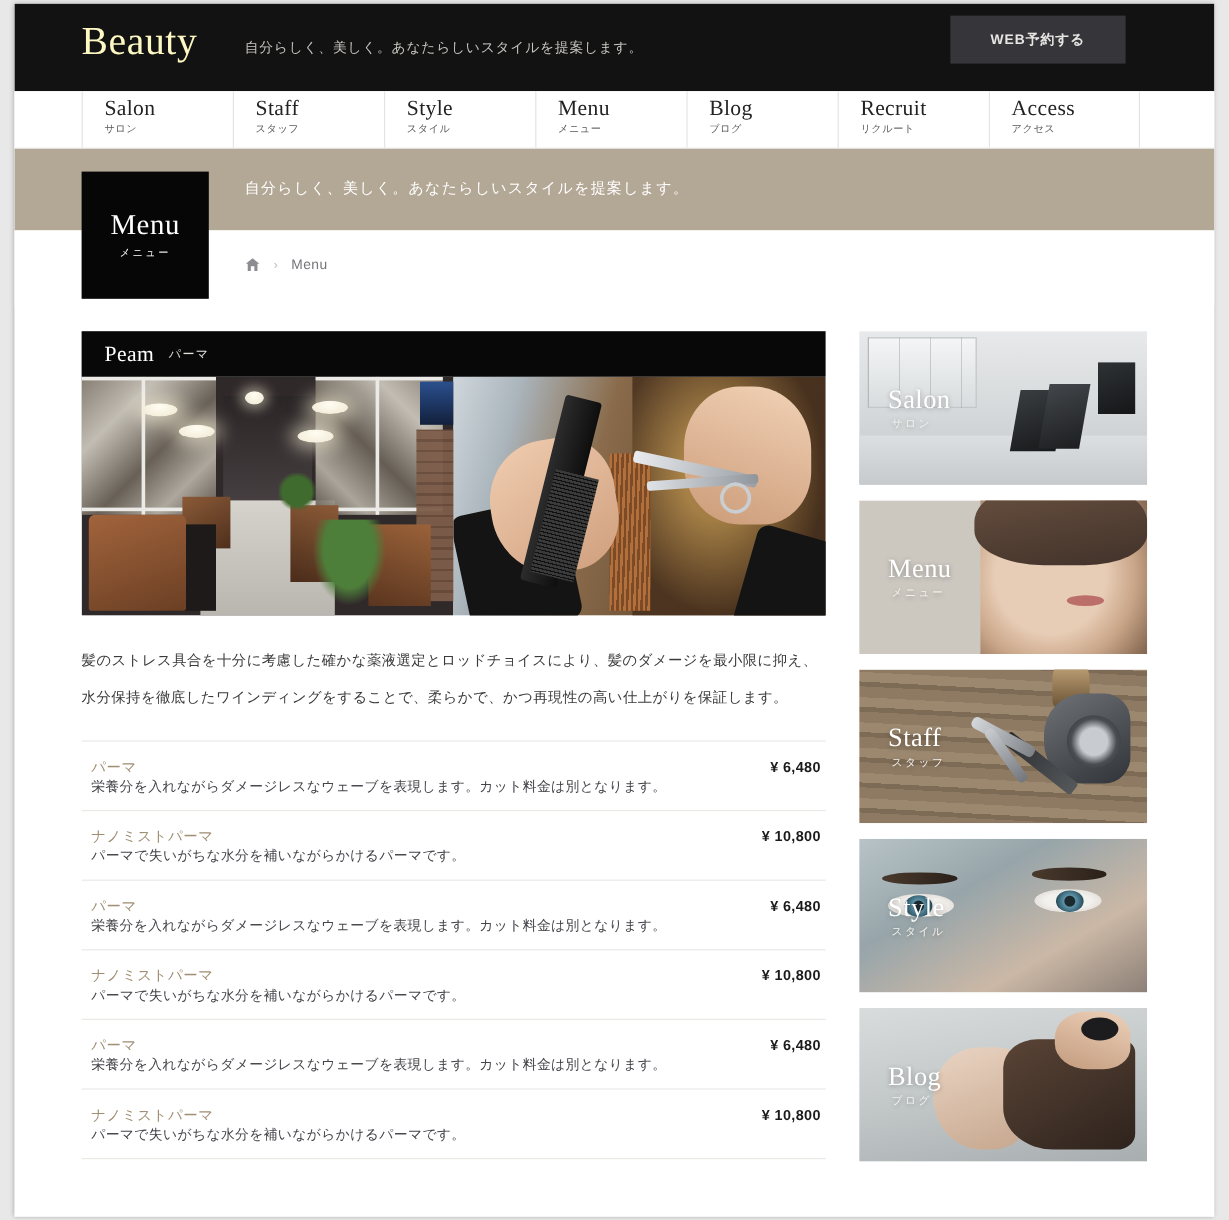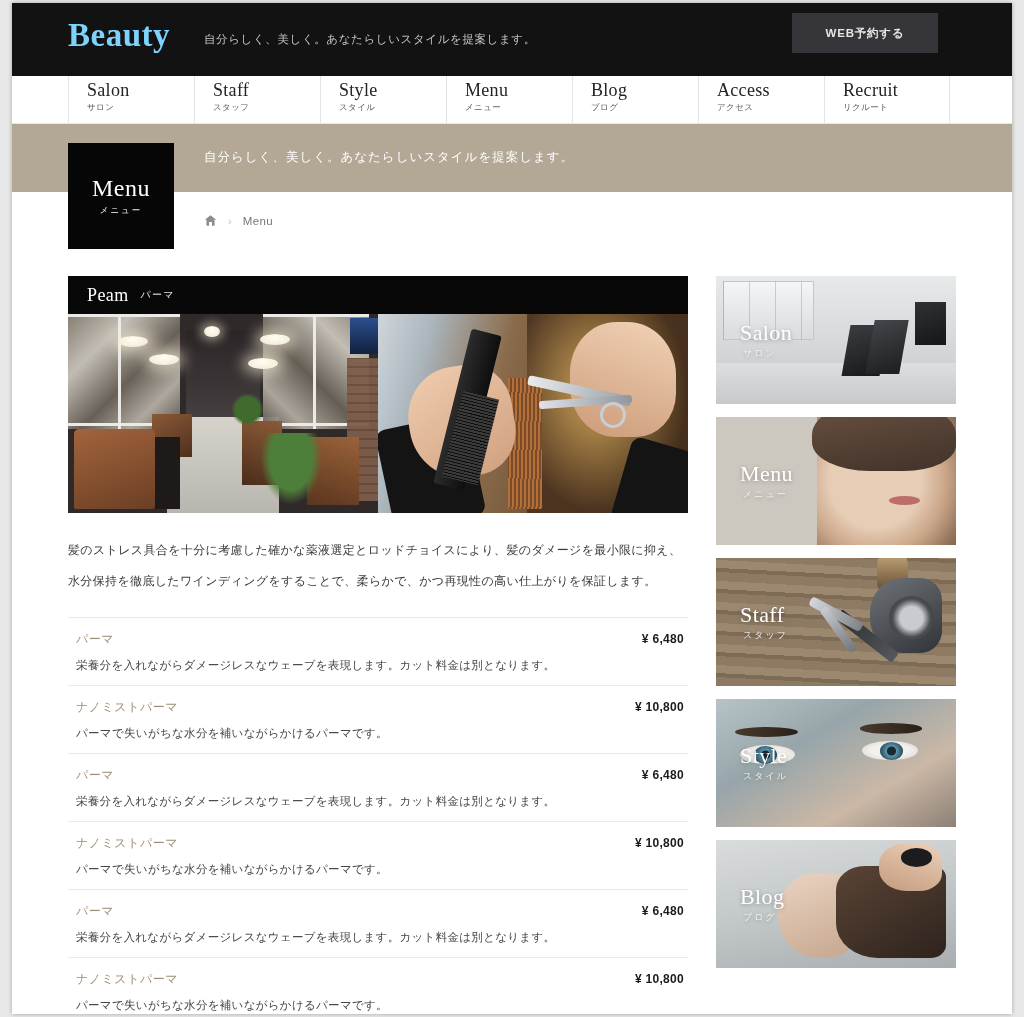--- a/index.html
+++ b/index.html
@@ -20,24 +20,24 @@
 
   
   .header {
     position: relative;
     height: 73px;
     background: #121212;
   }
   .logo {
     position: absolute;
     left: 56px; top: 14px;
-    color: #7dd3fc;
+    color: #fef9c3;
     font-family: "Liberation Serif", serif;
     font-size: 33px;
-    font-weight: 700;
+    font-weight: 400;
     letter-spacing: 0.5px;
   }
   .tagline {
     position: absolute;
     left: 192px; top: 29px;
     color: #c8c5c0;
     font-size: 11.5px;
     letter-spacing: 0.6px;
   }
   .reserve-btn {
@@ -248,21 +248,21 @@
   
   .menu-list { margin-top: 20px; }
   .menu-row {
     border-top: 1px solid #ebe9e6;
     padding: 13px 0 12px 8px;
   }
   .menu-row:last-child { border-bottom: 1px solid #ebe9e6; }
   .mr-top { display: flex; justify-content: space-between; align-items: baseline; }
   .mr-name { font-size: 12px; color: #a08f74; letter-spacing: 0.5px; }
   .mr-price { font-size: 12px; color: #1b1b1b; font-weight: 700; letter-spacing: 0.3px; padding-right: 4px; }
-  .mr-desc { margin-top: 10px; font-size: 11.5px; color: #44444a; letter-spacing: 0.3px; }
+  .mr-desc { font-size: 11.5px; color: #44444a; letter-spacing: 0.3px; }
 
   
   .side-card {
     position: relative;
     height: 128px;
     margin-bottom: 13px;
     overflow: hidden;
     cursor: pointer;
   }
   .sc-label {
@@ -378,26 +378,26 @@
     </div>
     <div class="nav-item">
       <div class="nav-en">Menu</div>
       <div class="nav-jp">メニュー</div>
     </div>
     <div class="nav-item">
       <div class="nav-en">Blog</div>
       <div class="nav-jp">ブログ</div>
     </div>
     <div class="nav-item">
+      <div class="nav-en">Recruit</div>
+      <div class="nav-jp">リクルート</div>
+    </div>
+    <div class="nav-item">
       <div class="nav-en">Access</div>
       <div class="nav-jp">アクセス</div>
-    </div>
-    <div class="nav-item">
-      <div class="nav-en">Recruit</div>
-      <div class="nav-jp">リクルート</div>
     </div>
   </div>
 
   <div class="banner">
     <div class="banner-text">自分らしく、美しく。あなたらしいスタイルを提案します。</div>
   </div>
 
   <div class="title-zone">
     <div class="title-box">
       <div class="title-en">Menu</div>

